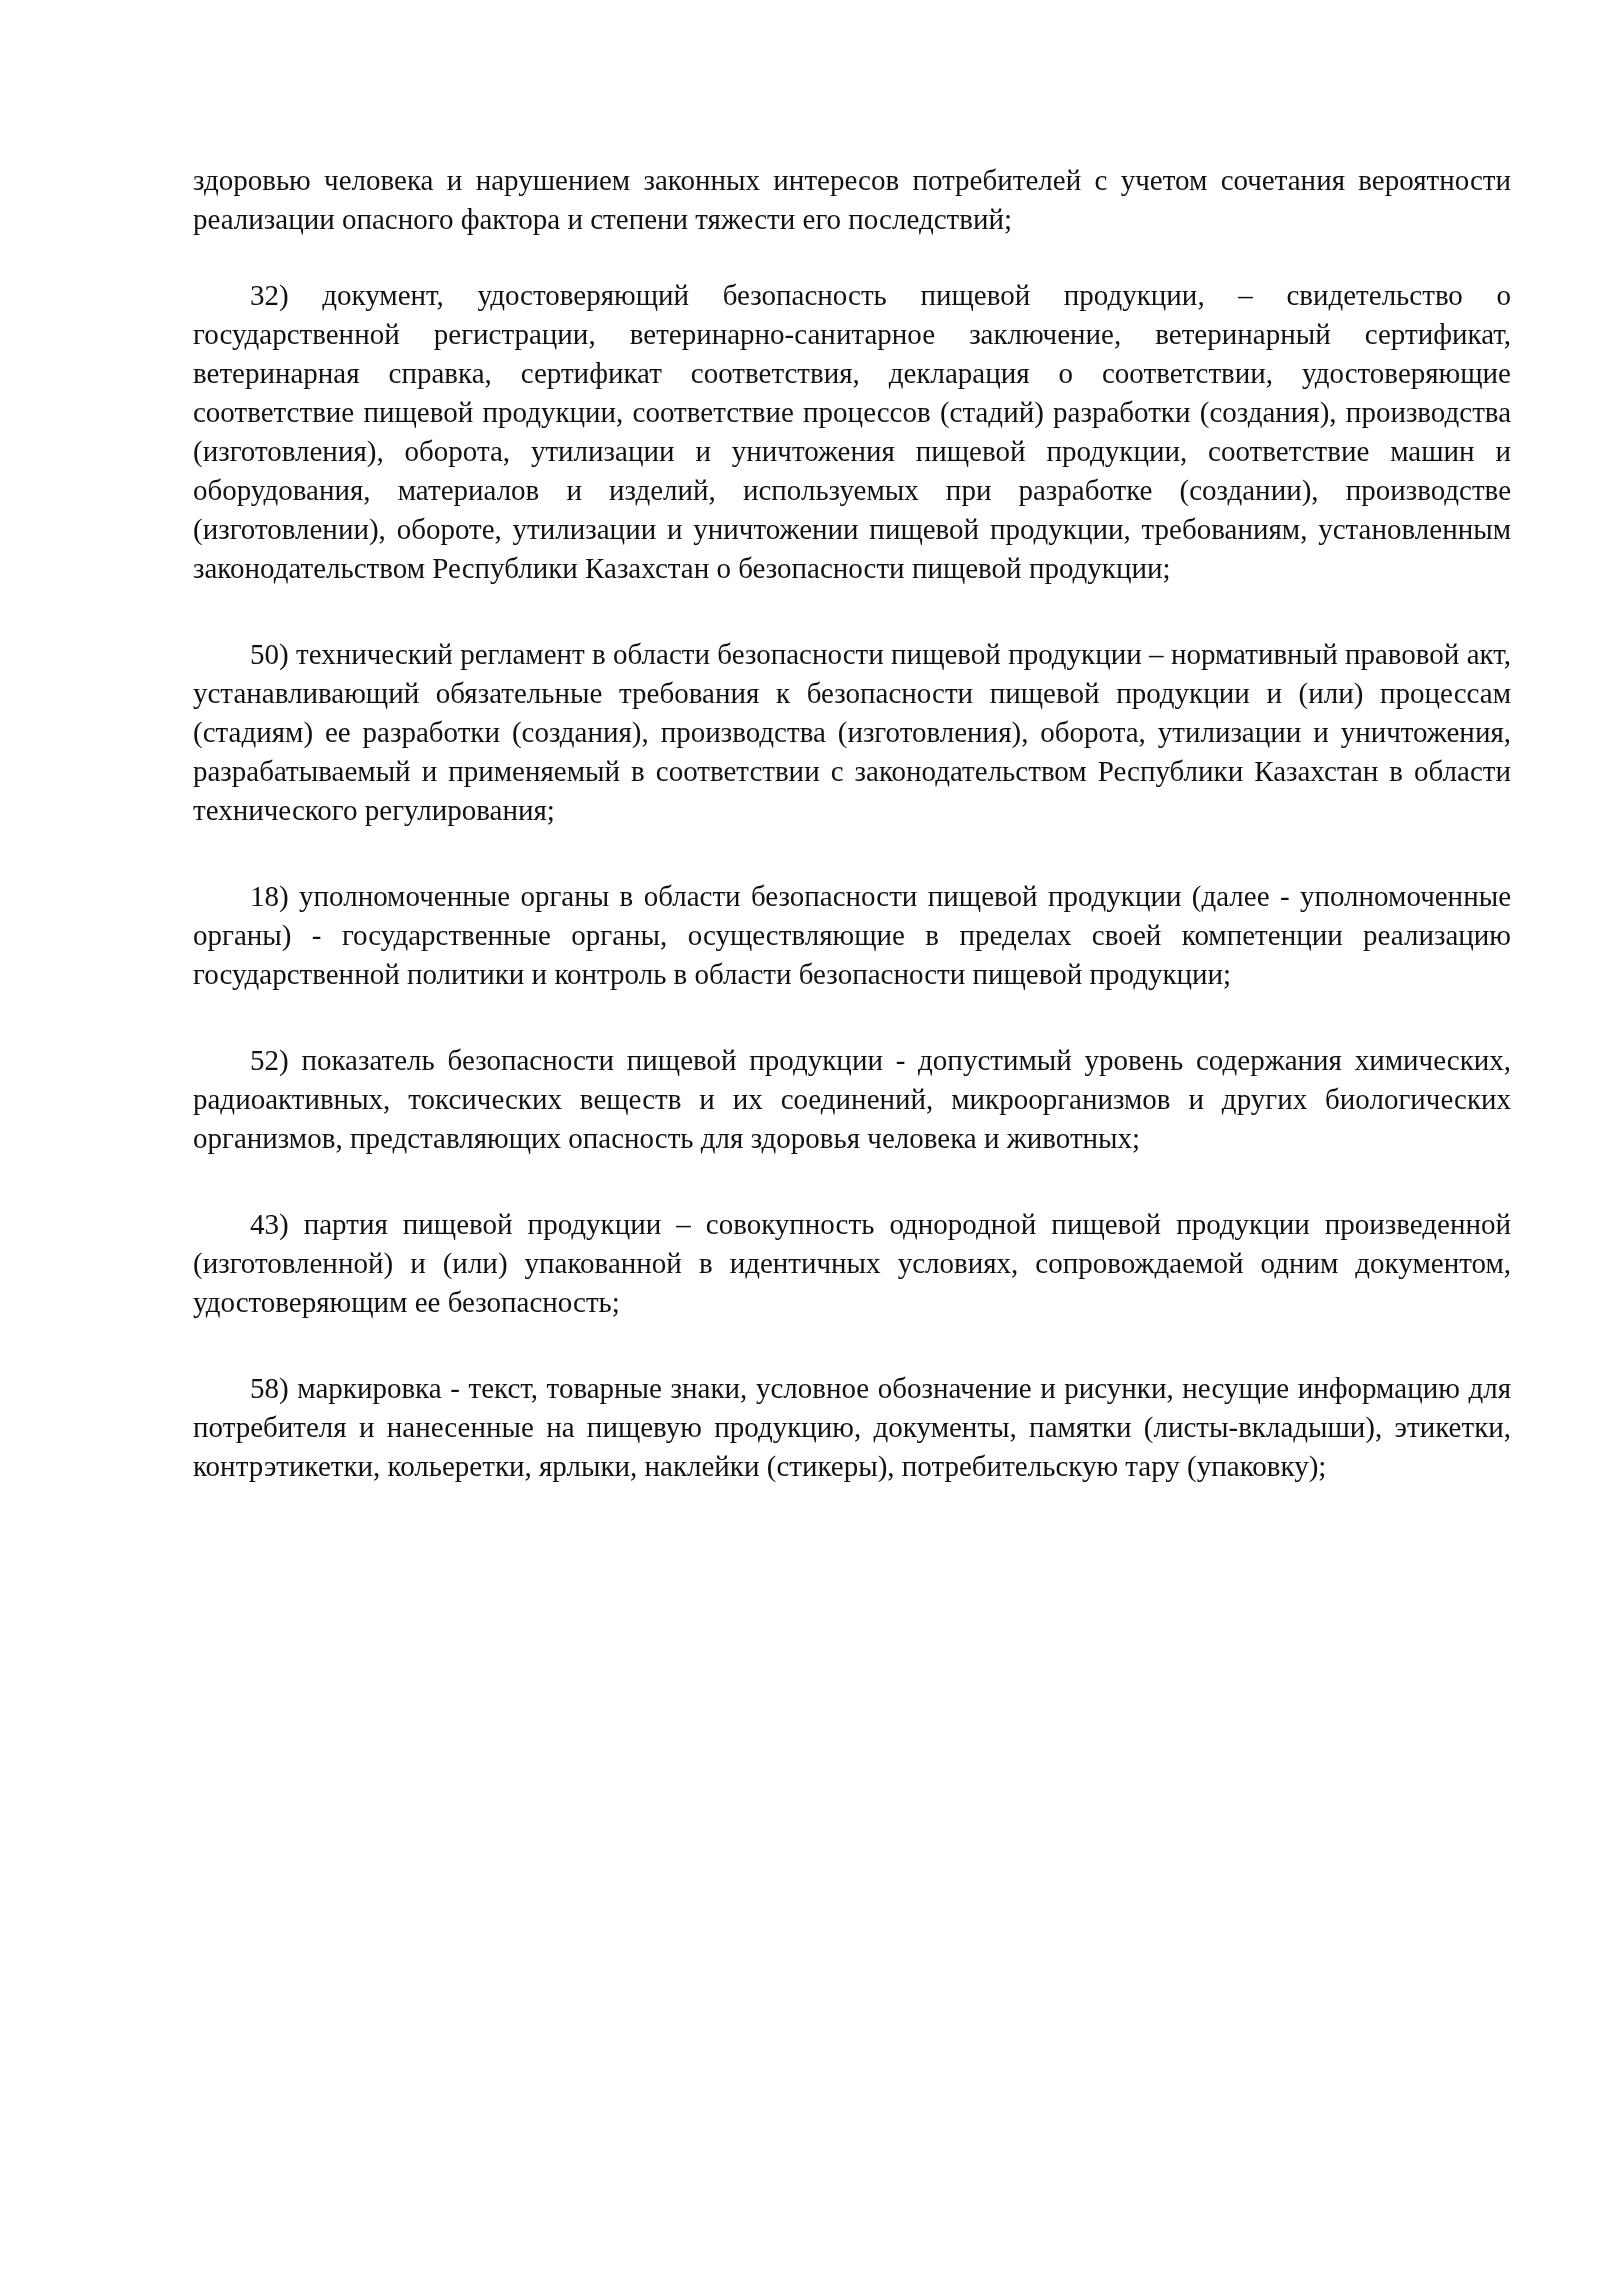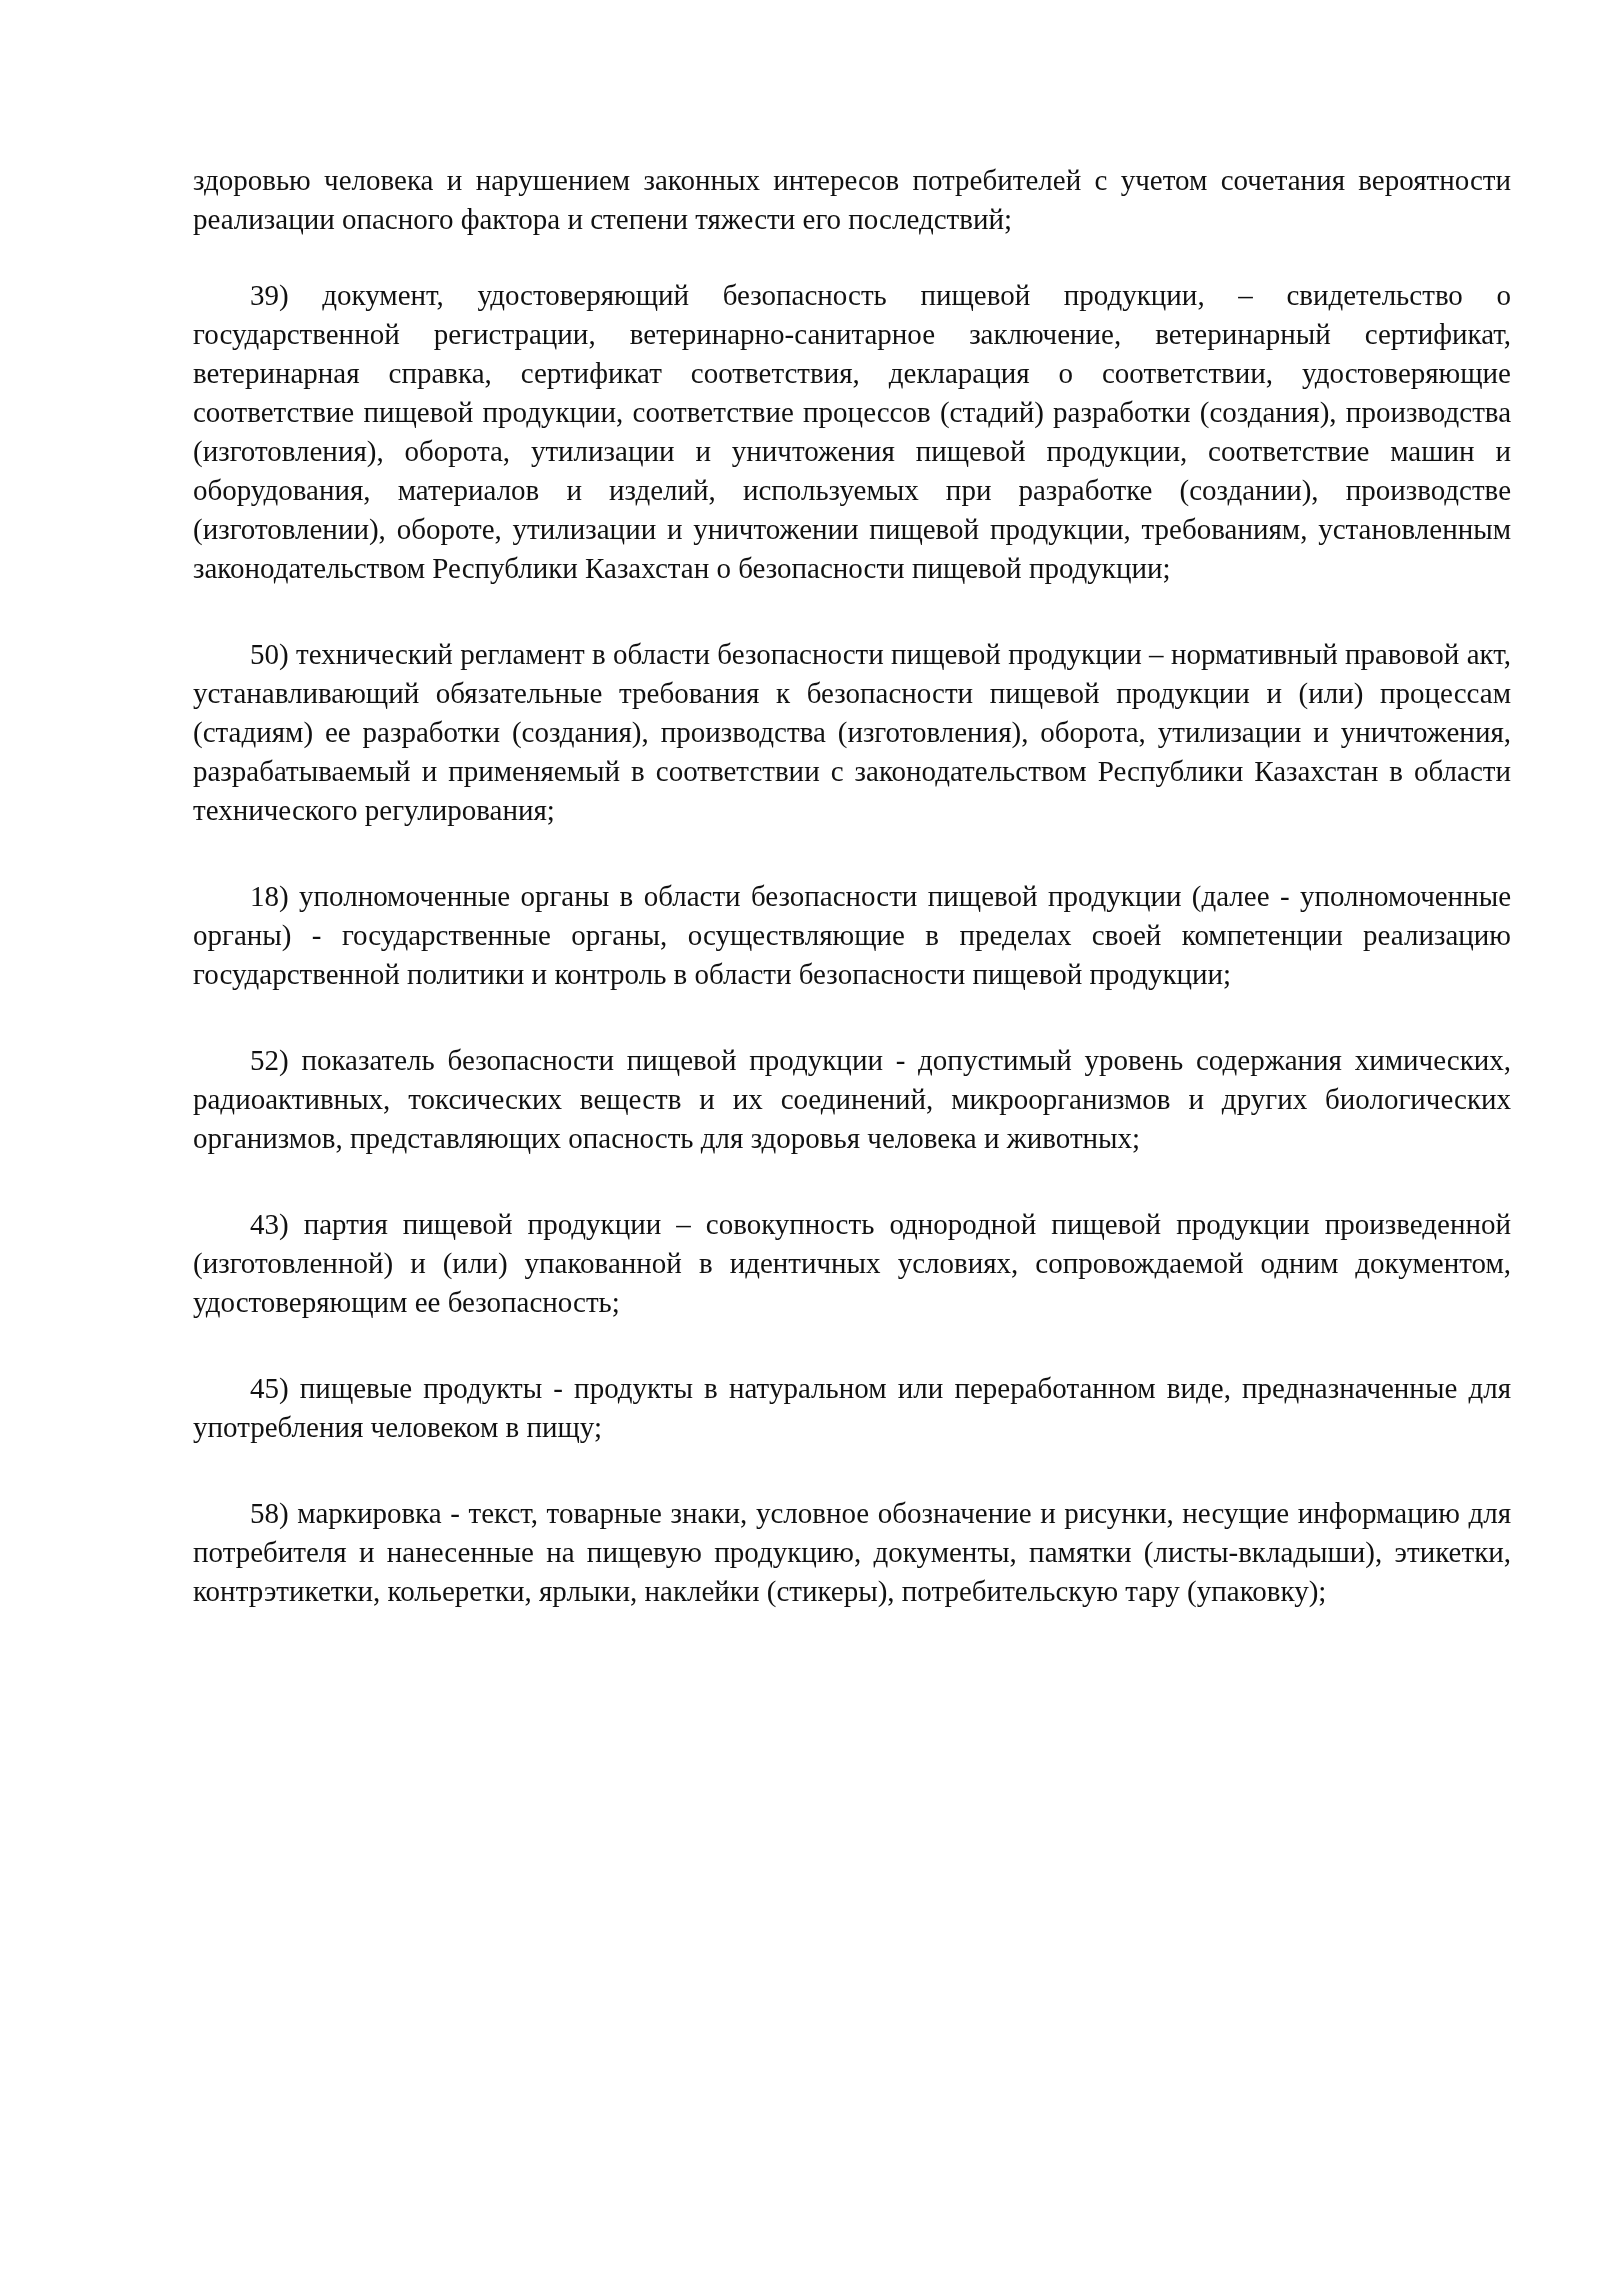--- a/index.html
+++ b/index.html
@@ -40,21 +40,21 @@
 </head>
 <body>
 
 <div class="page">
 
   <p class="para gap-after">
     <span>здоровью человека и нарушением законных интересов потребителей с учетом сочетания вероятности реализации опасного фактора и степени тяжести его последствий;</span>
   </p>
 
   <p class="para indent gap-after-lg">
-    <span class="num">39)</span>
+    <span class="num">32)</span>
     <span>документ, удостоверяющий безопасность пищевой продукции, – свидетельство о государственной регистрации, ветеринарно-санитарное заключение, ветеринарный сертификат, ветеринарная справка, сертификат соответствия, декларация о соответствии, удостоверяющие соответствие пищевой продукции, соответствие процессов (стадий) разработки (создания), производства (изготовления), оборота, утилизации и уничтожения пищевой продукции, соответствие машин и оборудования, материалов и изделий, используемых при разработке (создании), производстве (изготовлении), обороте, утилизации и уничтожении пищевой продукции, требованиям, установленным законодательством Республики Казахстан о безопасности пищевой продукции;</span>
   </p>
 
   <p class="para indent gap-after-lg">
     <span class="num">50)</span>
     <span>технический регламент в области безопасности пищевой продукции – нормативный правовой акт, устанавливающий обязательные требования к безопасности пищевой продукции и (или) процессам (стадиям) ее разработки (создания), производства (изготовления), оборота, утилизации и уничтожения, разрабатываемый и применяемый в соответствии с законодательством Республики Казахстан в области технического регулирования;</span>
   </p>
 
   <p class="para indent gap-after-lg">
     <span class="num">18)</span>
@@ -65,24 +65,20 @@
     <span class="num">52)</span>
     <span>показатель безопасности пищевой продукции - допустимый уровень содержания химических, радиоактивных, токсических веществ и их соединений, микроорганизмов и других биологических организмов, представляющих опасность для здоровья человека и животных;</span>
   </p>
 
   <p class="para indent gap-after-lg">
     <span class="num">43)</span>
     <span>партия пищевой продукции – совокупность однородной пищевой продукции произведенной (изготовленной) и (или) упакованной в идентичных условиях, сопровождаемой одним документом, удостоверяющим ее безопасность;</span>
   </p>
 
 
-  <p class="para indent gap-after-lg">
-    <span class="num">45)</span>
-    <span>пищевые продукты - продукты в натуральном или переработанном виде, предназначенные для употребления человеком в пищу;</span>
-  </p>
 
   <p class="para indent">
     <span class="num">58)</span>
     <span>маркировка - текст, товарные знаки, условное обозначение и рисунки, несущие информацию для потребителя и нанесенные на пищевую продукцию, документы, памятки (листы-вкладыши), этикетки, контрэтикетки, кольеретки, ярлыки, наклейки (стикеры), потребительскую тару (упаковку);</span>
   </p>
 
 </div>
 
 
 </body></html>

